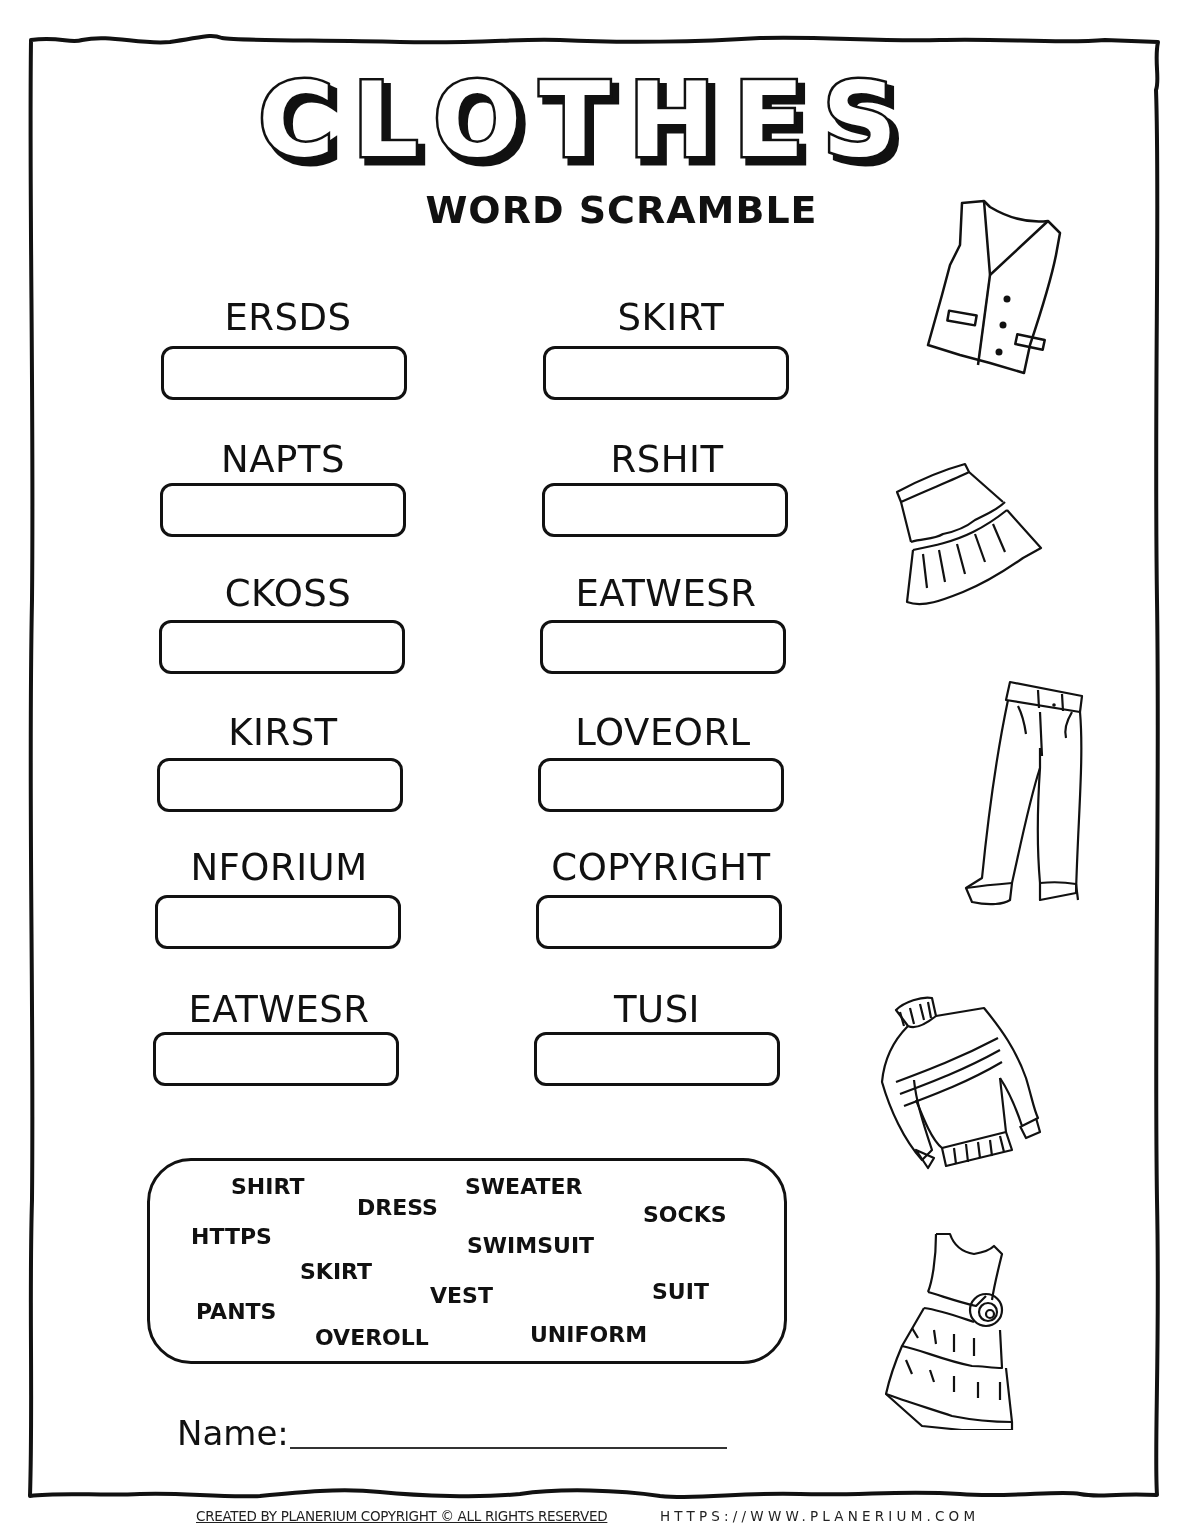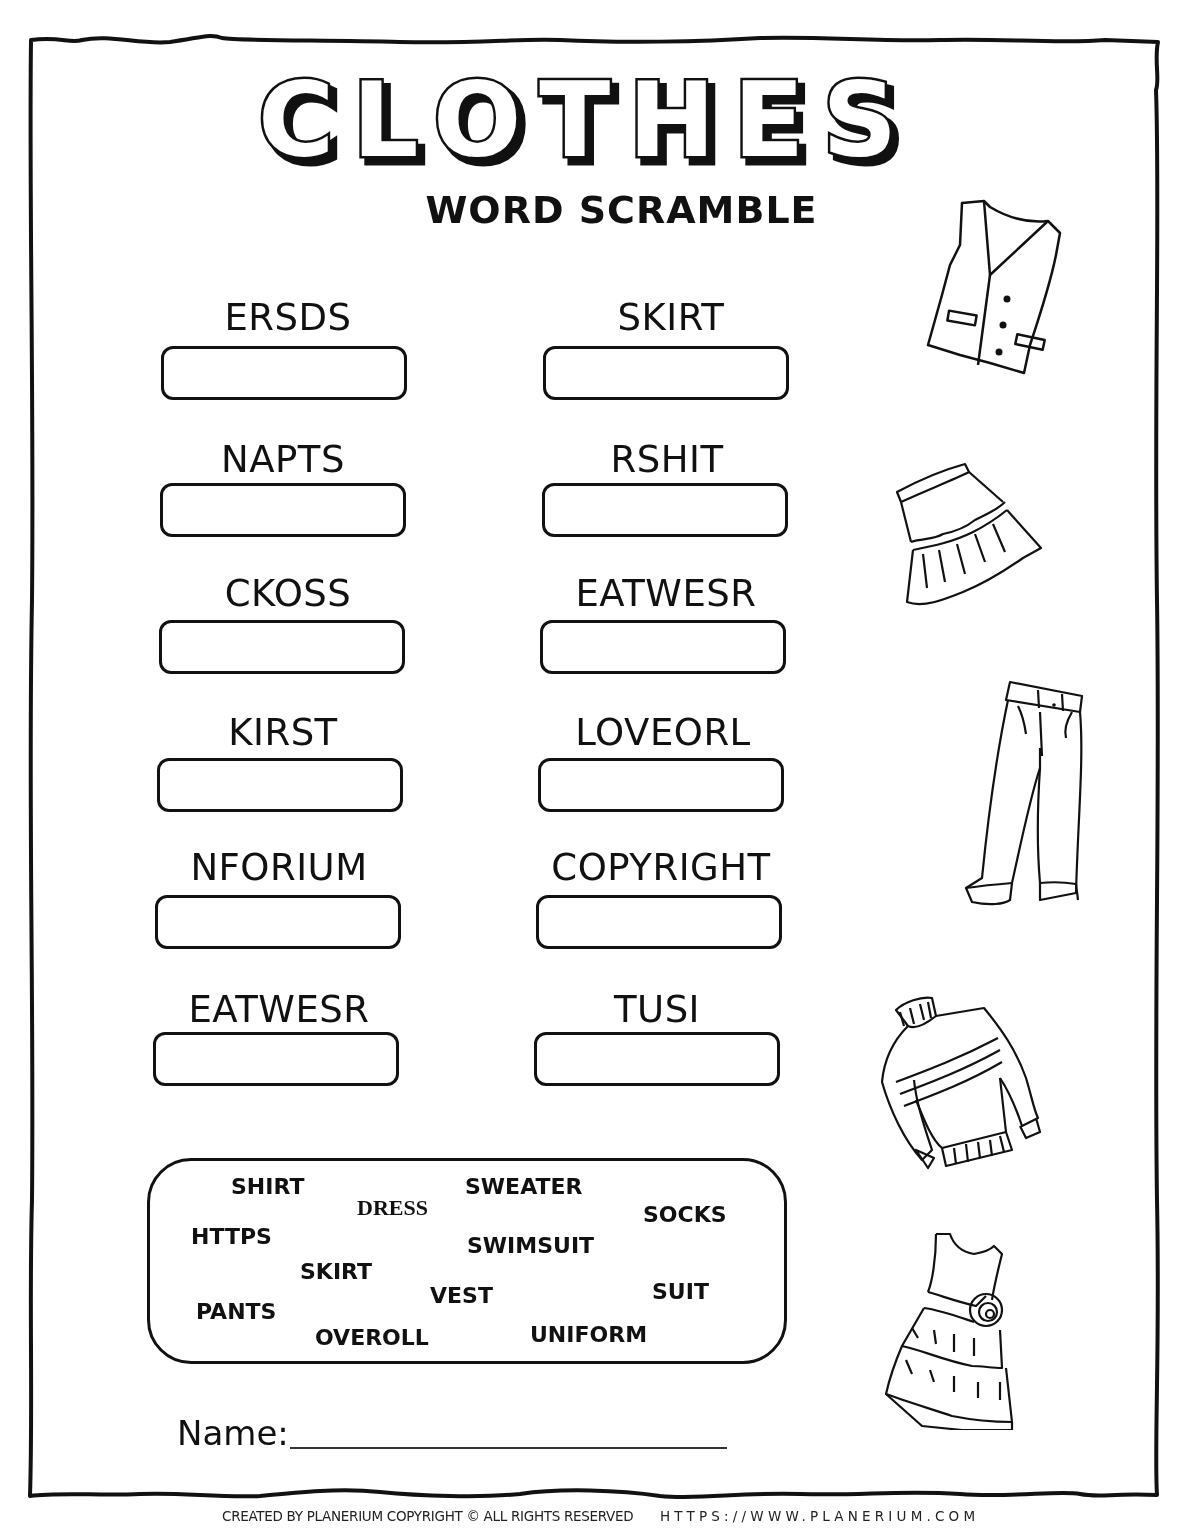--- a/index.html
+++ b/index.html
@@ -19,21 +19,21 @@
   .bank { position: absolute; left: 147px; top: 1158px; width: 640px; height: 206px;
           border: 3px solid #111; border-radius: 44px; box-sizing: border-box; }
   .bank-word { position: absolute; font-weight: bold; font-size: 22px;
                font-family: "DejaVu Sans", sans-serif; }
   .name-label { position: absolute; left: 177px; top: 1413px; font-size: 34px;
                 font-family: "DejaVu Sans", sans-serif; }
   .name-line { position: absolute; left: 290px; top: 1447px; width: 437px; height: 0;
                border-bottom: 2px solid #333; }
   .footer { position: absolute; top: 1508px; left: 0; width: 1187px; font-size: 13.5px;
             color: #222; font-family: "DejaVu Sans", sans-serif; }
-  .footer .credit { position: absolute; left: 222px; letter-spacing: -0.3px; }
+  .footer .credit { position: absolute; left: 196px; letter-spacing: -0.3px; text-decoration: underline; }
   .footer .url { position: absolute; left: 660px; letter-spacing: 4.2px; }
   .illus { position: absolute; }
 </style>
 </head>
 <body>
 
 <svg class="frame" viewBox="0 0 1187 1536">
   <path d="M31,40 C60,36 70,44 82,40 C110,34 140,45 170,42 C200,38 210,33 222,38 C240,41 320,40 400,42 C480,44 520,38 560,40 C620,43 700,42 760,38 C820,36 880,42 940,40 C1000,38 1060,44 1105,40 L1158,42
            C1154,60 1160,80 1156,90 C1160,200 1154,400 1157,600 C1160,800 1154,1000 1157,1200 C1160,1350 1154,1450 1157,1495
            C1110,1493 1100,1498 1080,1494 C1060,1490 1010,1498 960,1494 C900,1490 860,1496 800,1494 C740,1492 700,1500 660,1496 C620,1490 560,1488 520,1494 C480,1498 420,1496 380,1492 C340,1488 300,1492 260,1496 C220,1498 180,1492 140,1494 C100,1496 60,1492 30,1496
@@ -109,21 +109,21 @@
     <div class="box" style="left:153px;top:1032px;"></div>
   </div>
   <div class="puzzle" style="left:0;top:0;">
     <div class="word" style="left:532px;top:988px;">TUSI</div>
     <div class="box" style="left:534px;top:1032px;"></div>
   </div>
 </div>
 
 <div class="bank"></div>
 <div class="bank-word" style="left:231px;top:1174px;">SHIRT</div>
-<div class="bank-word" style="left:357px;top:1195px;font-family:Liberation Serif, serif;">DRESS</div>
+<div class="bank-word" style="left:357px;top:1195px;">DRESS</div>
 <div class="bank-word" style="left:465px;top:1174px;">SWEATER</div>
 <div class="bank-word" style="left:643px;top:1202px;">SOCKS</div>
 <div class="bank-word" style="left:191px;top:1224px;">HTTPS</div>
 <div class="bank-word" style="left:467px;top:1233px;">SWIMSUIT</div>
 <div class="bank-word" style="left:300px;top:1259px;">SKIRT</div>
 <div class="bank-word" style="left:430px;top:1283px;">VEST</div>
 <div class="bank-word" style="left:652px;top:1279px;">SUIT</div>
 <div class="bank-word" style="left:196px;top:1299px;">PANTS</div>
 <div class="bank-word" style="left:315px;top:1325px;">OVEROLL</div>
 <div class="bank-word" style="left:530px;top:1322px;text-align:center;">UNIFORM</div>

